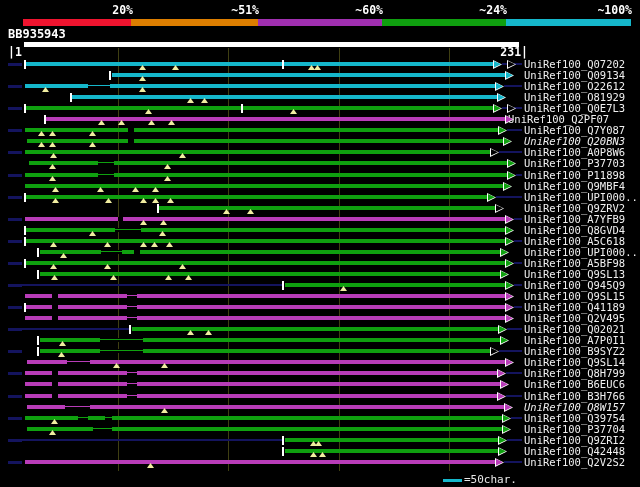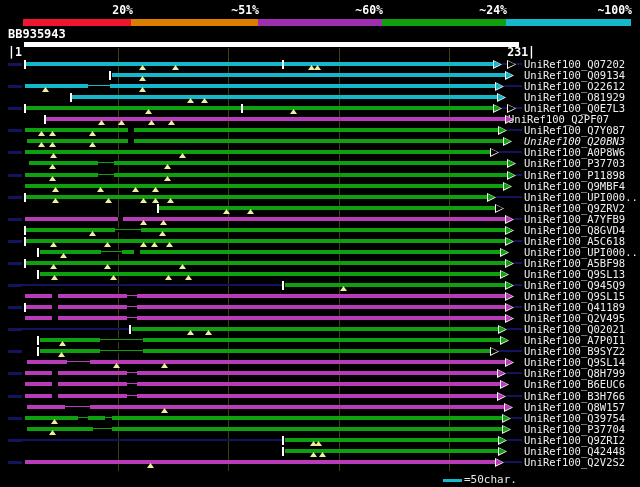--- a/index.html
+++ b/index.html
@@ -37,21 +37,21 @@
       <div class="scale-seg" style="left: 258px; width: 124px; background: rgb(160, 47, 176);"></div>
       <div class="scale-label" style="right: 257px;">~60%</div>
       <div class="scale-seg" style="left: 382px; width: 124px; background: rgb(15, 159, 15);"></div>
       <div class="scale-label" style="right: 133px;">~24%</div>
       <div class="scale-seg" style="left: 506px; width: 125px; background: rgb(21, 183, 203);"></div>
       <div class="scale-label" style="right: 8px;">~100%</div>
     </div>
   <div id="app-title">BB935943</div>
   <div id="ruler-bar" style="left: 24px; top: 42px; width: 495px; height: 5px;"></div>
   <div class="ruler-num" style="left:8px;">|1</div>
-  <div class="ruler-num" style="right:105px;">231|</div>
+  <div class="ruler-num" style="right:112px;">231|</div>
   <div id="gridlines">
       <div class="gridline" style="left: 118px; top: 48px; height: 423px; background: rgb(63, 63, 18);"></div>
       <div class="gridline" style="left: 228px; top: 48px; height: 423px; background: rgb(63, 63, 18);"></div>
       <div class="gridline" style="left: 339px; top: 48px; height: 423px; background: rgb(63, 63, 18);"></div>
       <div class="gridline" style="left: 449px; top: 48px; height: 423px; background: rgb(63, 63, 18);"></div>
     </div>
   <div id="rows">
       <div class="row-mark" style="left: 8px; width: 14px; top: 63px;"></div>
       <div class="navy-line" style="left: 502px; width: 20px; top: 63px;"></div>
       <div class="bar" style="left: 25px; width: 468px; top: 62px; background: rgb(21, 183, 203);"></div>
@@ -317,21 +317,21 @@
       <div class="bar-gap" style="left: 52px; width: 6px; top: 394px; background: rgb(0, 0, 0);"></div>
       <div class="bar-gap" style="left: 127px; width: 10px; top: 394px; background: linear-gradient(rgb(0, 0, 0) 0px, rgb(0, 0, 0) 37.5%, rgb(184, 60, 184) 37.5%, rgb(184, 60, 184) 62.5%, rgb(0, 0, 0) 62.5%, rgb(0, 0, 0) 100%);"></div>
       <div class="arrow-outer" style="left: 497px; top: 392px;"></div>
       <div class="arrow-inner" style="left: 498px; top: 393px; background: rgb(184, 60, 184);"></div>
       <div class="row-label" style="left: 524px; top: 390px;">UniRef100_B3H766</div>
       <div class="bar" style="left: 27px; width: 477px; top: 405px; background: rgb(184, 60, 184);"></div>
       <div class="bar-gap" style="left: 65px; width: 25px; top: 405px; background: linear-gradient(rgb(0, 0, 0) 0px, rgb(0, 0, 0) 37.5%, rgb(184, 60, 184) 37.5%, rgb(184, 60, 184) 62.5%, rgb(0, 0, 0) 62.5%, rgb(0, 0, 0) 100%);"></div>
       <div class="tri" style="left: 161px; top: 408px; background: rgb(240, 237, 160);"></div>
       <div class="arrow-outer" style="left: 504px; top: 403px;"></div>
       <div class="arrow-inner" style="left: 505px; top: 404px; background: rgb(184, 60, 184);"></div>
-      <div class="row-label" style="left: 524px; top: 401px;">UniRef100_Q8W157</div>
+      <div class="row-label" style="left: 524px; top: 401px; font-style: italic;">UniRef100_Q8W157</div>
       <div class="row-mark" style="left: 8px; width: 14px; top: 417px;"></div>
       <div class="navy-line" style="left: 511px; width: 11px; top: 417px;"></div>
       <div class="bar" style="left: 25px; width: 477px; top: 416px; background: rgb(15, 160, 15);"></div>
       <div class="bar-gap" style="left: 78px; width: 10px; top: 416px; background: linear-gradient(rgb(0, 0, 0) 0px, rgb(0, 0, 0) 37.5%, rgb(15, 160, 15) 37.5%, rgb(15, 160, 15) 62.5%, rgb(0, 0, 0) 62.5%, rgb(0, 0, 0) 100%);"></div>
       <div class="bar-gap" style="left: 105px; width: 7px; top: 416px; background: linear-gradient(rgb(0, 0, 0) 0px, rgb(0, 0, 0) 37.5%, rgb(15, 160, 15) 37.5%, rgb(15, 160, 15) 62.5%, rgb(0, 0, 0) 62.5%, rgb(0, 0, 0) 100%);"></div>
       <div class="tri" style="left: 51px; top: 419px; background: rgb(240, 237, 160);"></div>
       <div class="arrow-outer" style="left: 502px; top: 414px;"></div>
       <div class="arrow-inner" style="left: 503px; top: 415px; background: rgb(15, 160, 15);"></div>
       <div class="row-label" style="left: 524px; top: 412px;">UniRef100_Q39754</div>
       <div class="bar" style="left: 27px; width: 475px; top: 427px; background: rgb(15, 160, 15);"></div>

